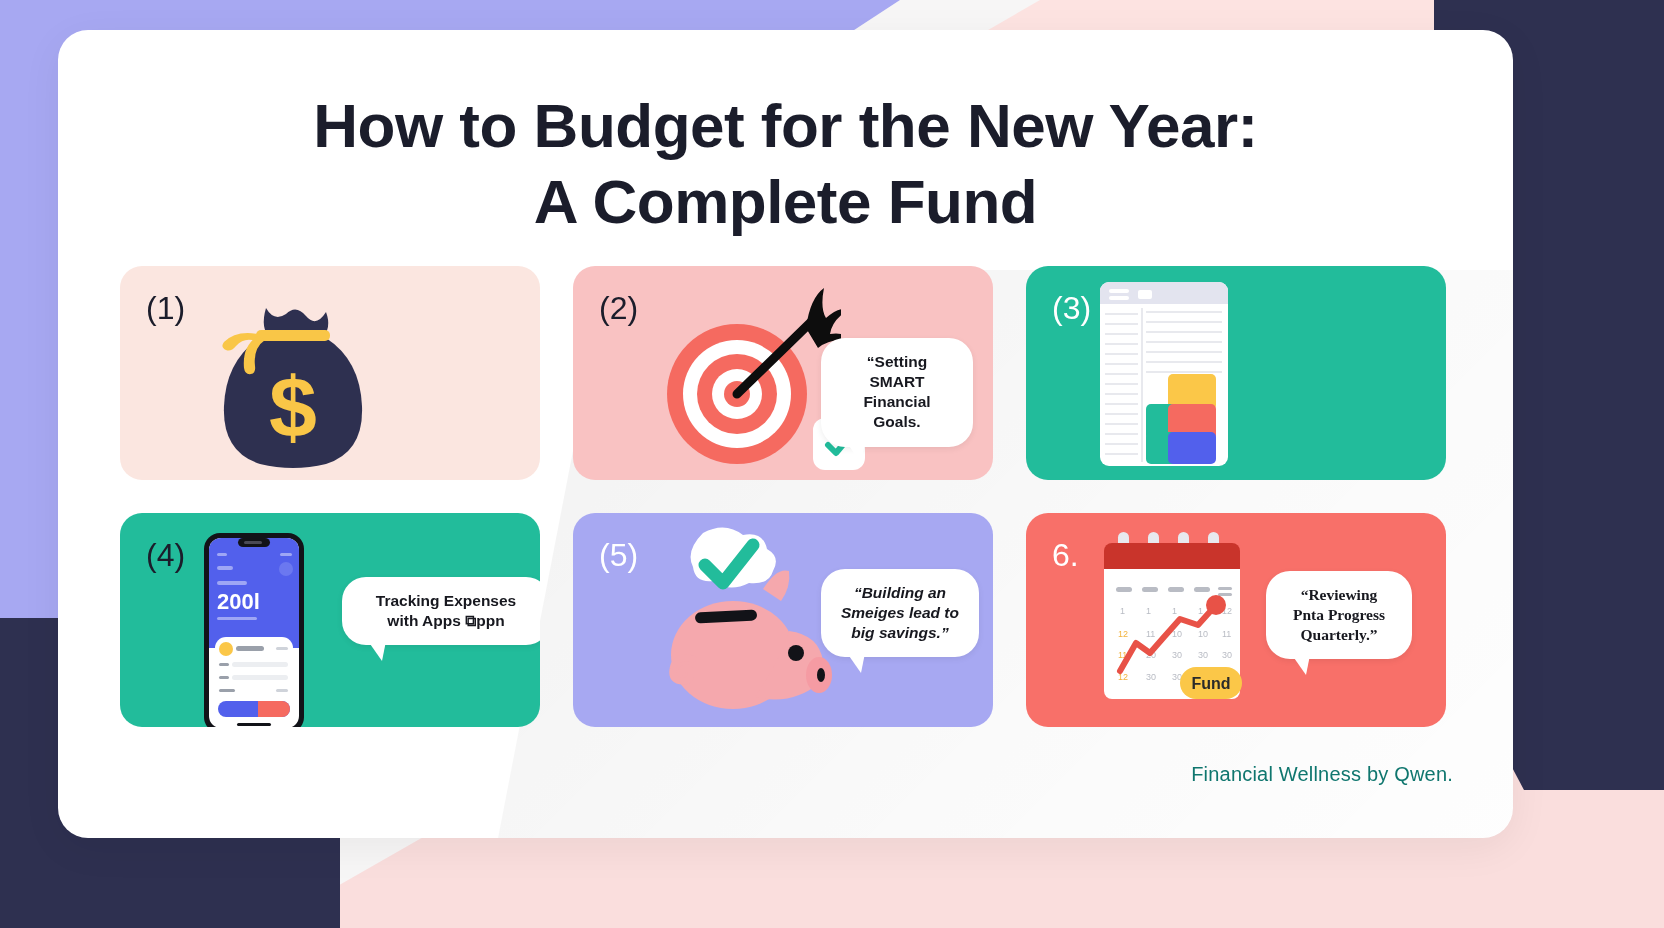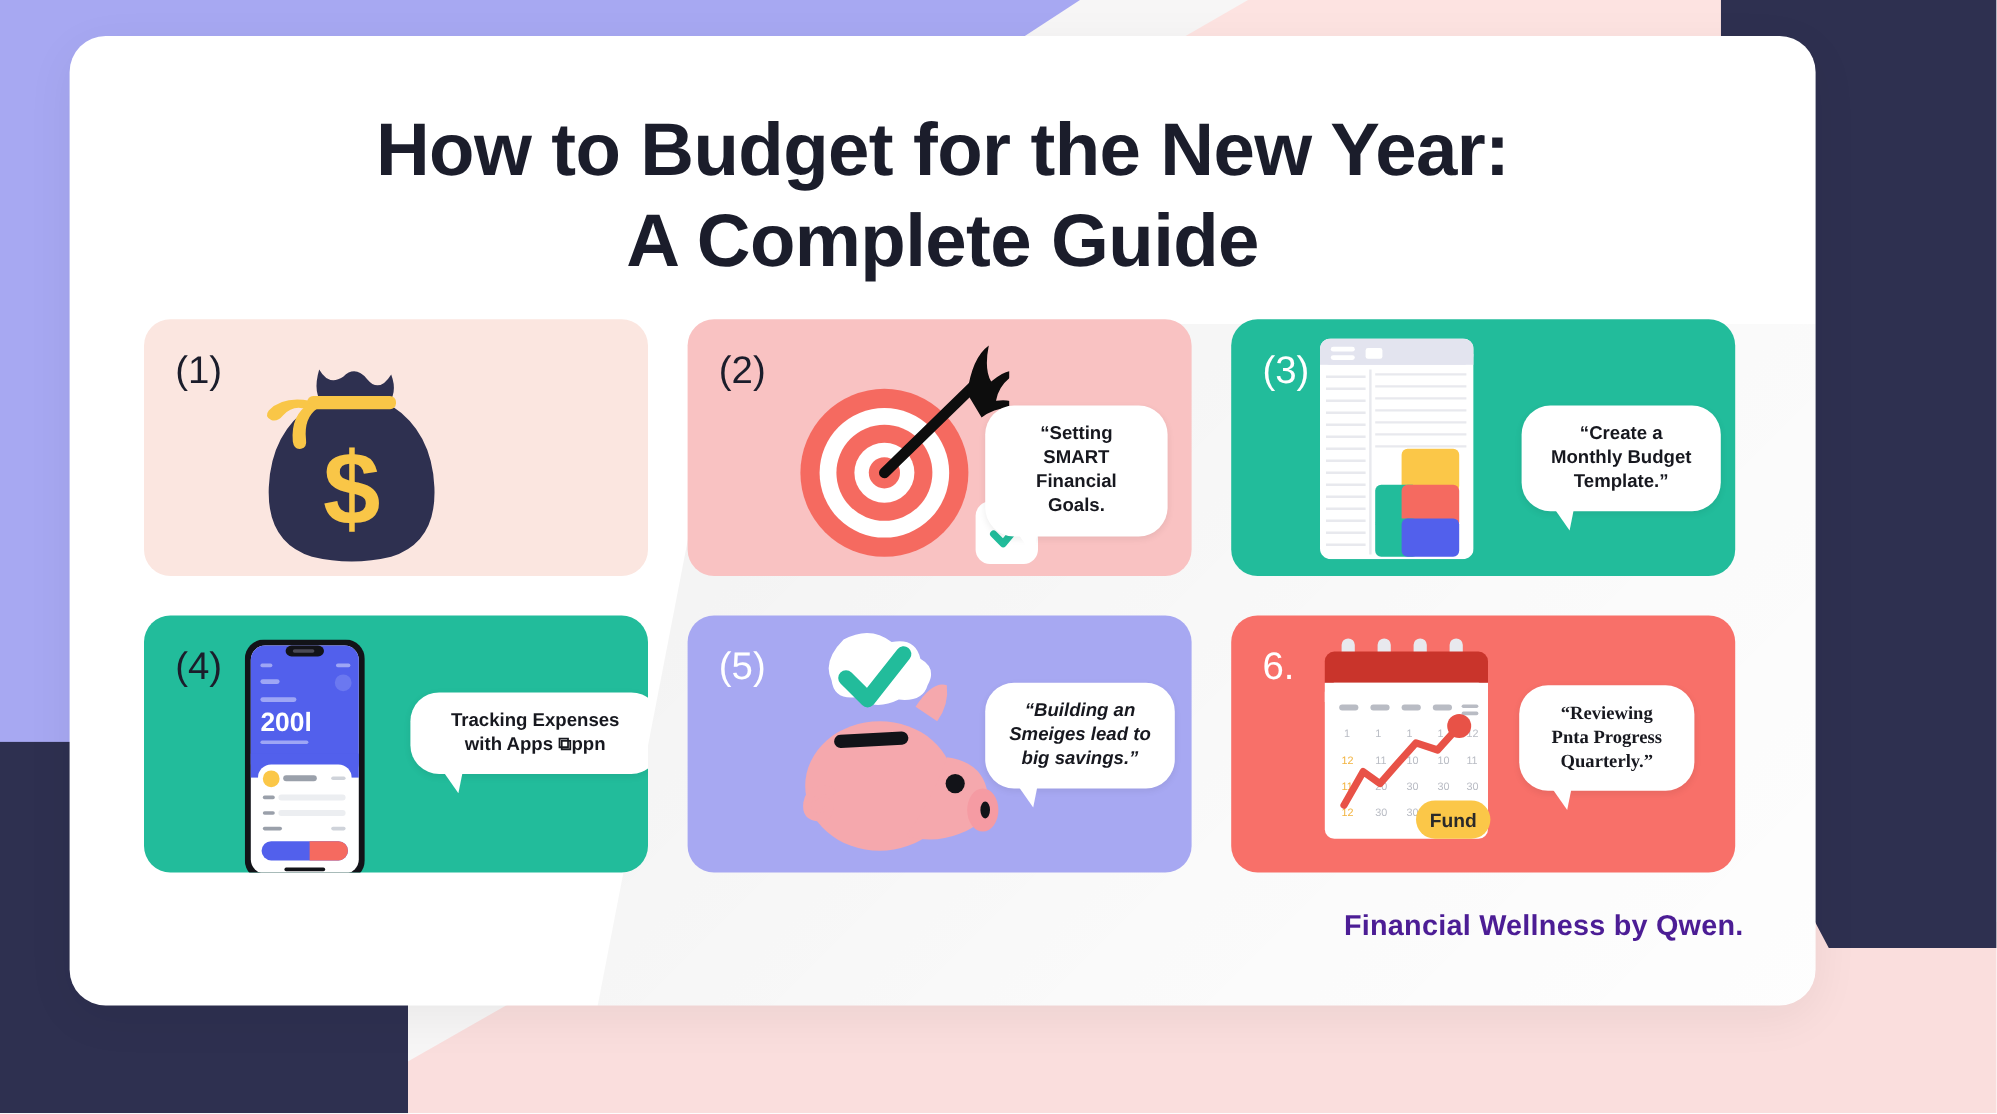--- a/index.html
+++ b/index.html
@@ -168,23 +168,23 @@
   .b2 { left: 248px; top: 72px; width: 152px; }
   .b3 { left: 242px; top: 72px; width: 166px; }
   .b4 { left: 222px; top: 64px; width: 208px; }
   .b5 { left: 248px; top: 56px; width: 158px; font-style: italic; }
   .b6 { left: 240px; top: 58px; width: 146px; font-family: Liberation Serif, serif; }
 
   
   .footer {
     position: absolute;
     right: 60px; bottom: 52px;
-    font-size: 24px;
-    font-weight: bold;
-    color: #4c1d95;
+    font-size: 20px;
+    font-weight: normal;
+    color: #0f766e;
     letter-spacing: 0.2px;
   }
 </style>
 </head>
 <body>
 
 <div class="stage">
 
   <div class="bg-layer">
     <div class="bg-white-wash"></div>
@@ -197,21 +197,21 @@
     <div class="bg-pink-br"></div>
     <div class="bg-navy-tr"></div>
     <div class="bg-navy-bl"></div>
   </div>
 
   <div class="panel">
     <div class="panel-diagonal"></div>
 
     <h1 class="title">
       <span class="ln">How to Budget for the New Year:</span>
-      <span class="ln">A Complete Guide</span>
+      <span class="ln">A Complete Fund</span>
     </h1>
 
     <div class="grid">
 
       <div class="card" style="background:#fbe6e0">
         <div class="card-num">(1)</div>
         <div class="art">
           <svg viewBox="0 0 190 196" width="190" height="196">
             <path d="M68 26 q8 14 20 6 q10 -10 20 2 q10 12 20 -4 q6 16 -4 26 l-52 0 q-10 -10 -4 -30 z" fill="#2e3050"></path>
             <path d="M62 56 q33 -8 66 0 q34 22 36 68 q2 46 -36 58 q-33 8 -66 0 q-38 -12 -36 -58 q2 -46 36 -68 z" fill="#2e3050"></path>
@@ -279,21 +279,20 @@
               <line x1="46" y1="90" x2="122" y2="90"></line>
             </g>
             <line x1="42" y1="26" x2="42" y2="180" stroke="#e8e9ee" stroke-width="2"></line>
             <rect x="68" y="92" width="48" height="36" rx="5" fill="#fbc748"></rect>
             <rect x="46" y="122" width="36" height="36" rx="5" fill="#22bc9b"></rect>
             <rect x="68" y="122" width="48" height="36" rx="5" fill="#f56a60"></rect>
             <rect x="46" y="150" width="36" height="32" rx="5" fill="#22bc9b"></rect>
             <rect x="68" y="150" width="48" height="32" rx="5" fill="#5260ec"></rect>
           </svg>
         </div>
-        <div class="bubble b3">“Create a Monthly Budget Template.”</div>
       </div>
 
       <div class="card" style="background:#22bc9b">
         <div class="card-num">(4)</div>
         <div class="art" style="left:84px;top:20px;width:100px;height:200px;text-align:right;">
           <svg viewBox="0 0 100 200" width="100" height="200">
             <rect x="0" y="0" width="100" height="200" rx="16" fill="#121318"></rect>
             <rect x="5" y="5" width="90" height="190" rx="12" fill="#ffffff"></rect>
             <rect x="5" y="5" width="90" height="110" rx="12" fill="#5260ec"></rect>
             <rect x="5" y="95" width="90" height="20" fill="#5260ec"></rect>

